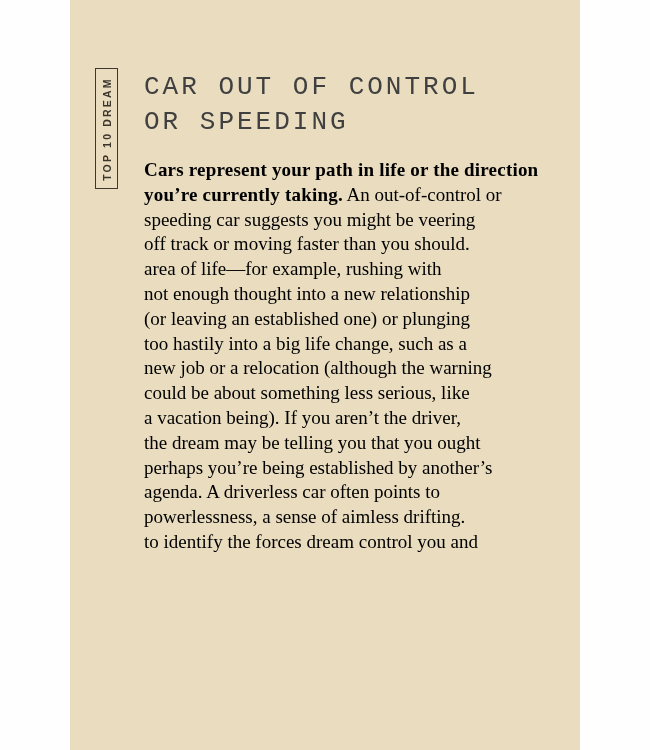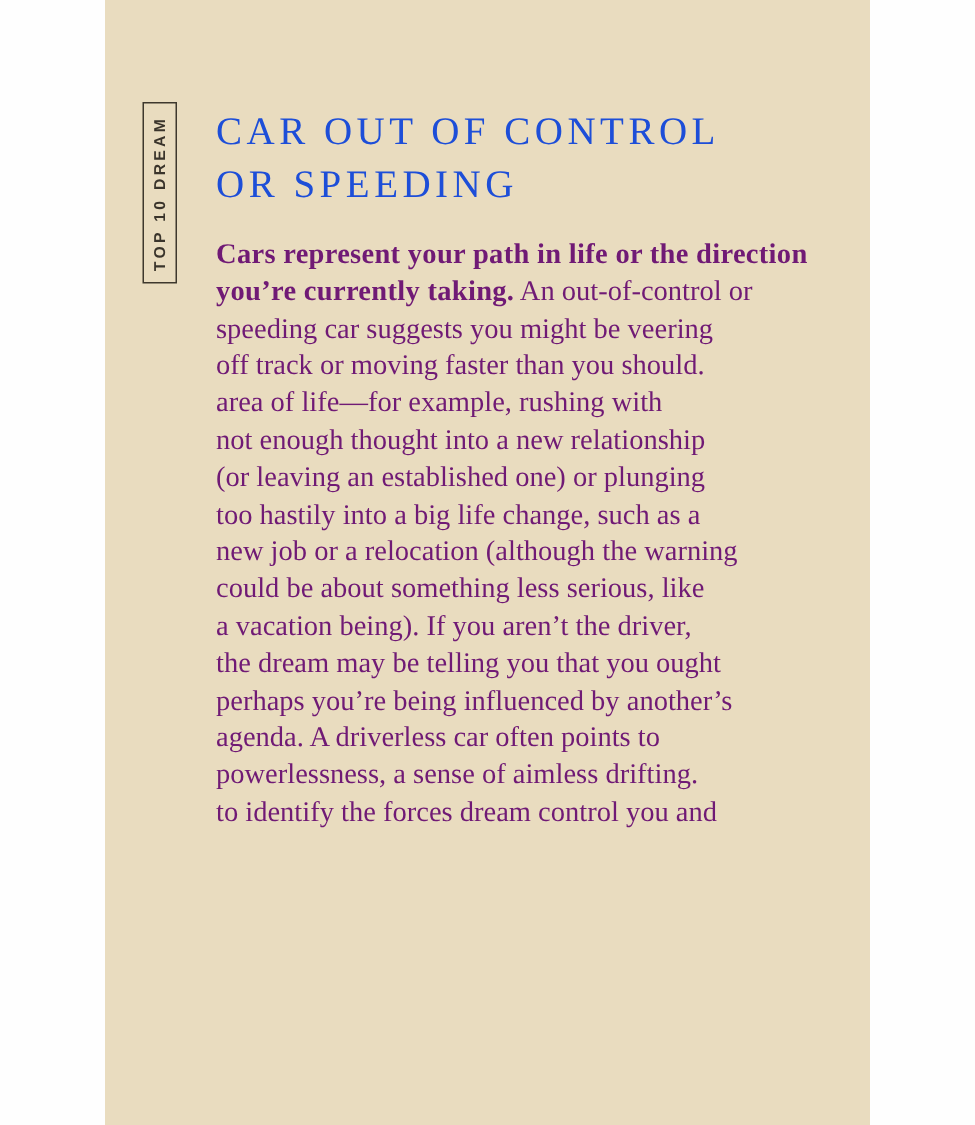--- a/index.html
+++ b/index.html
@@ -31,36 +31,36 @@
     font-family: "Liberation Sans", sans-serif;
     font-size: 10.5px;
     font-weight: bold;
     letter-spacing: 2.2px;
     color: #3a342b;
   }
   .title {
     position: absolute;
     left: 74px; top: 70px;
     margin: 0;
-    font-family: Liberation Serif, serif;
+    font-family: Liberation Mono, monospace;
     font-weight: 300;
     font-size: 26px;
     line-height: 35px;
     letter-spacing: 3px;
-    color: #1d4ed8;
+    color: #404040;
   }
   .title div { white-space: nowrap; }
   .body-text {
     position: absolute;
     left: 74px; top: 158px;
     width: 420px;
     font-family: "Liberation Serif", serif;
     font-size: 19px;
     line-height: 24.8px;
-    color: #701a75;
+    color: #000000;
   }
   .body-text .line { white-space: nowrap; }
   .body-text b { font-weight: bold; letter-spacing: 0.2px; }
 </style>
 </head>
 <body>
 
 <div class="page-card">
 
   <div class="badge">
@@ -78,19 +78,19 @@
       <div class="line"><span>speeding car suggests you might be veering</span></div>
       <div class="line"><span>off track or moving faster than you should.</span></div>
       <div class="line"><span>area of life—for example, rushing with</span></div>
       <div class="line"><span>not enough thought into a new relationship</span></div>
       <div class="line"><span>(or leaving an established one) or plunging</span></div>
       <div class="line"><span>too hastily into a big life change, such as a</span></div>
       <div class="line"><span>new job or a relocation (although the warning</span></div>
       <div class="line"><span>could be about something less serious, like</span></div>
       <div class="line"><span>a vacation being). If you aren’t the driver,</span></div>
       <div class="line"><span>the dream may be telling you that you ought</span></div>
-      <div class="line"><span>perhaps you’re being influenced by another’s</span></div>
+      <div class="line"><span>perhaps you’re being established by another’s</span></div>
       <div class="line"><span>agenda. A driverless car often points to</span></div>
       <div class="line"><span>powerlessness, a sense of aimless drifting.</span></div>
       <div class="line"><span>to identify the forces dream control you and</span></div>
     </div>
 
 </div>
 
 </body></html>

